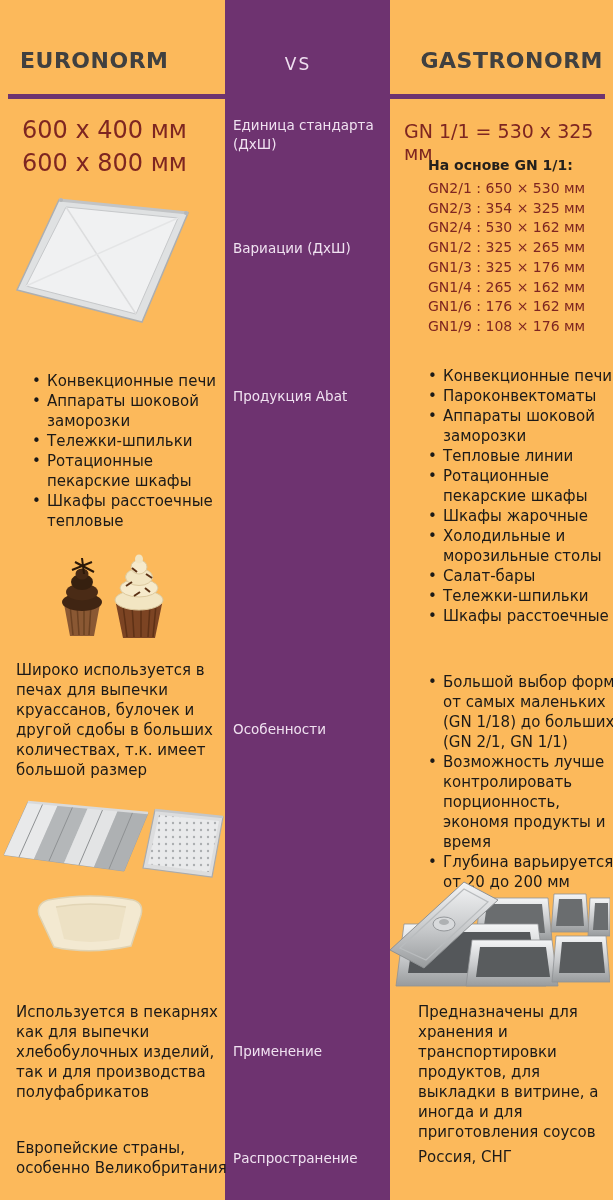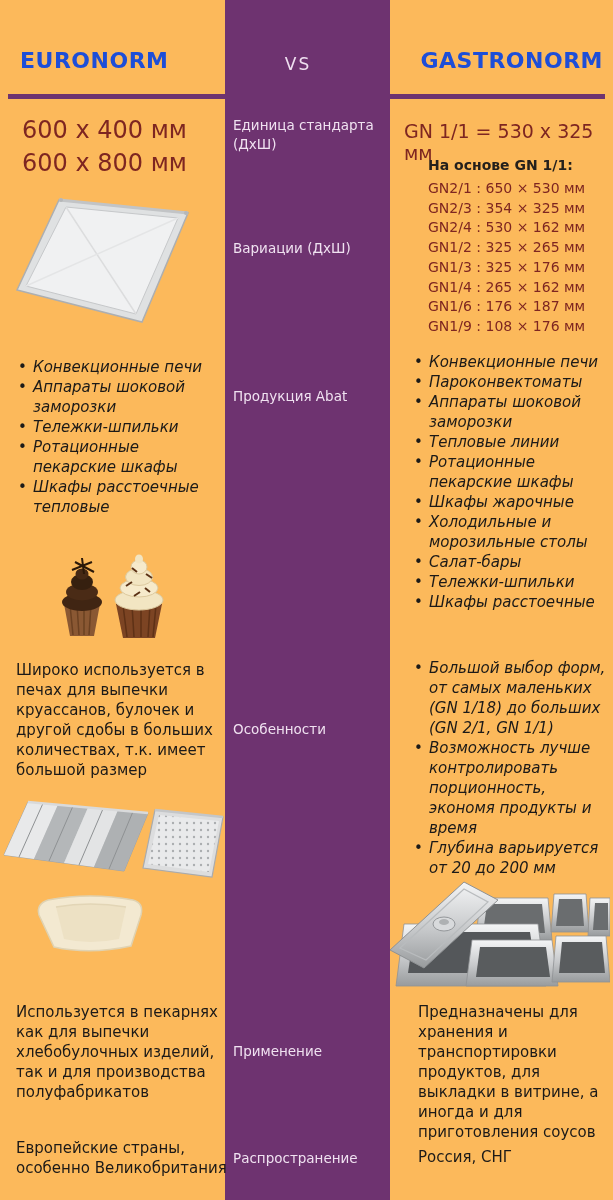--- a/index.html
+++ b/index.html
@@ -6,21 +6,21 @@
   .canvas{
     position:relative;width:613px;height:1200px;margin:0 auto;
     background:#FCB95B;overflow:hidden;
     font-family:"DejaVu Sans","Liberation Sans",sans-serif;
     -webkit-font-smoothing:antialiased;
   }
   .abs{position:absolute;}
   .midcol{position:absolute;left:225px;top:0;width:165px;height:1200px;background:#6E3370;}
   .divider{position:absolute;left:8px;top:94px;width:597px;height:5px;background:#6E3370;}
 
-  .hdr{position:absolute;top:48px;font-size:22px;font-weight:600;letter-spacing:.5px;color:#1d4ed8;}
+  .hdr{position:absolute;top:48px;font-size:22px;font-weight:600;letter-spacing:.5px;color:#404040;}
   .hdr-left{left:20px;}
   .hdr-right{right:10px;}
   .hdr-vs{position:absolute;top:54px;left:225px;width:146px;text-align:center;
     font-size:17px;letter-spacing:2px;color:#EFDFF0;}
 
   .cat{position:absolute;left:225px;width:165px;box-sizing:border-box;padding:0 8px;
     font-size:13.5px;line-height:19px;color:#F0E2F1;}
   .cat-standard{top:116px;}
   .cat-variations{top:239px;}
   .cat-products{top:387px;}
@@ -28,21 +28,21 @@
   .cat-application{top:1042px;}
   .cat-distribution{top:1149px;}
 
   .maroon{color:#7E2621;}
   .sizes{left:22px;top:114px;font-size:24px;line-height:33px;font-weight:500;}
   .gn-head{left:404px;top:120px;font-size:19px;font-weight:500;}
   .gn-intro{left:428px;top:157px;font-size:14px;font-weight:600;color:#24201C;}
   .gn-list{left:428px;top:179px;font-size:14px;line-height:19.7px;font-weight:500;}
 
   .body-text{font-size:15px;line-height:20px;color:#1C1A18;}
-  ul.blist{list-style:none;margin:0;padding:0;font-style:italic;}
+  ul.blist{list-style:none;margin:14px;padding:0;}
   ul.blist li{position:relative;padding-left:17px;}
   ul.blist li::before{content:"\2022";position:absolute;left:2px;top:0;}
 
   .p-left-products{left:16px;top:357px;width:208px;}
   .p-right-products{left:412px;top:352px;width:198px;}
   .feat-left{left:16px;top:660px;width:212px;}
   .feat-right{left:412px;top:658px;width:198px;}
   .app-left{left:16px;top:1002px;width:218px;}
   .app-right{left:418px;top:1002px;width:192px;}
   .dist-left{left:16px;top:1138px;width:222px;}
@@ -77,21 +77,21 @@
   <div class="abs gn-head maroon">GN 1/1 = 530 x 325 мм</div>
 
   <div class="abs gn-intro">На основе GN 1/1:</div>
   <div class="abs gn-list maroon">
     <div>GN2/1 : 650 × 530 мм</div>
     <div>GN2/3 : 354 × 325 мм</div>
     <div>GN2/4 : 530 × 162 мм</div>
     <div>GN1/2 : 325 × 265 мм</div>
     <div>GN1/3 : 325 × 176 мм</div>
     <div>GN1/4 : 265 × 162 мм</div>
-    <div>GN1/6 : 176 × 187 мм</div>
+    <div>GN1/6 : 176 × 162 мм</div>
     <div>GN1/9 : 108 × 176 мм</div>
   </div>
 
   <div class="img" style="left:14px;top:190px;">
     <svg width="190" height="150" viewBox="0 0 190 150" xmlns="http://www.w3.org/2000/svg">
       <path d="M45 10 L174 23 L128 132 L3 100 Z" fill="#DFE1E2" stroke="#ADAFB1" stroke-width="1.5"></path>
       <path d="M52 17 L164 28 L122 124 L12 96 Z" fill="#F0F1F2" stroke="#C6C8CA" stroke-width="1"></path>
       <path d="M52 17 L122 124" stroke="#DCDDDE" stroke-width="1.5" fill="none"></path>
       <path d="M164 28 L12 96" stroke="#E4E5E6" stroke-width="1.5" fill="none"></path>
       <path d="M45 10 L174 23" stroke="#C2C4C6" stroke-width="3" fill="none"></path>

